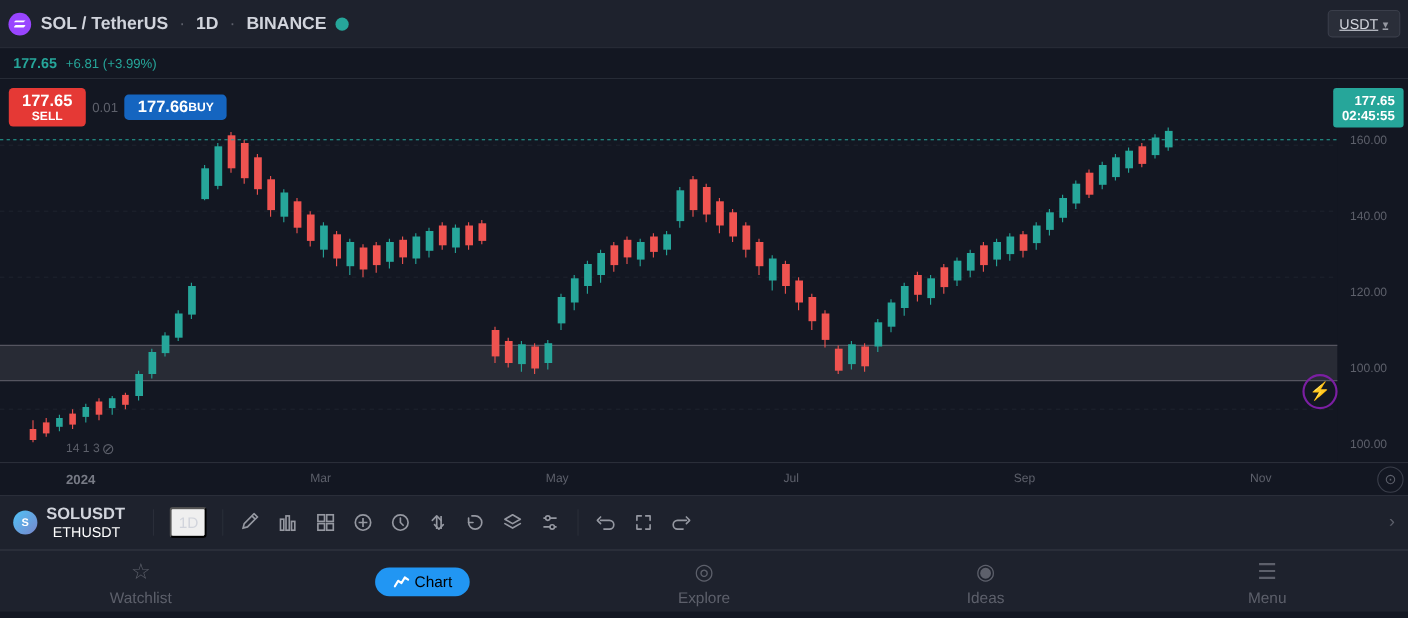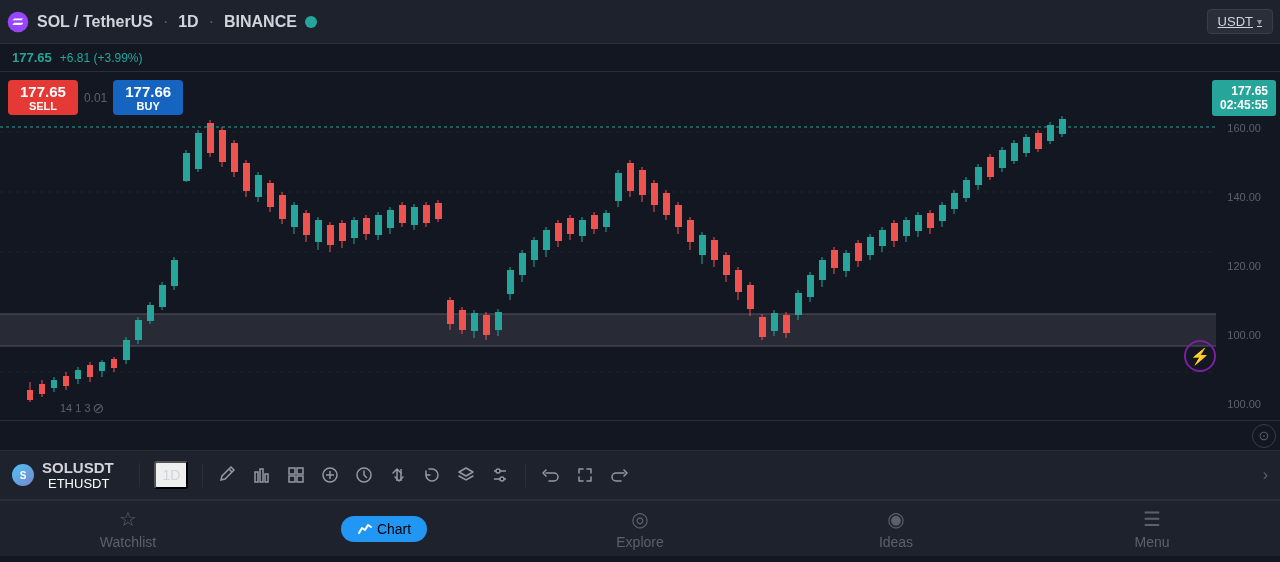--- a/index.html
+++ b/index.html
@@ -595,21 +595,21 @@
 
     <line x1="0" y1="55" x2="1216" y2="55" stroke="#26a69a" stroke-width="1" stroke-dasharray="3,3"></line>
   </svg>
 
   <div class="trade-buttons">
     <div style="display:flex; flex-direction:column; align-items:center; background:#e53935; border-radius:4px; padding:3px 12px; cursor:pointer;">
       <span class="sell-price">177.65</span>
       <span style="font-size:11px; font-weight:700; color:#fff;">SELL</span>
     </div>
     <span class="spread-val">0.01</span>
-    <div style="display:flex; flex-direction:column; align-items:center; background:#1565c0; border-radius:4px; padding:3px 12px; cursor:pointer;">
+    <div style="display:flex; flex-direction:row; align-items:center; background:#1565c0; border-radius:4px; padding:3px 12px; cursor:pointer;">
       <span class="buy-price">177.66</span>
       <span style="font-size:11px; font-weight:700; color:#fff;">BUY</span>
     </div>
   </div>
 
   <div class="current-price-label">
     <div>177.65</div>
     <div>02:45:55</div>
   </div>
 
@@ -628,20 +628,28 @@
     <span class="eye-icon">⊘</span>
   </div>
 
   <div class="lightning-circle">
     <span>⚡</span>
   </div>
 
 </div>
 
 <div class="x-axis">
+  <div class="x-axis-inner">
+    <span class="year-label">2024</span>
+    <span class="x-label">Mar</span>
+    <span class="x-label">May</span>
+    <span class="x-label">Jul</span>
+    <span class="x-label">Sep</span>
+    <span class="x-label">Nov</span>
+  </div>
   <button class="x-axis-btn">
     <span>⊙</span>
   </button>
 </div>
 
 <div class="toolbar">
   <div class="toolbar-symbol">
     <div class="toolbar-symbol-icon">S</div>
     <div>
       <div class="toolbar-symbol-name">SOLUSDT</div>

